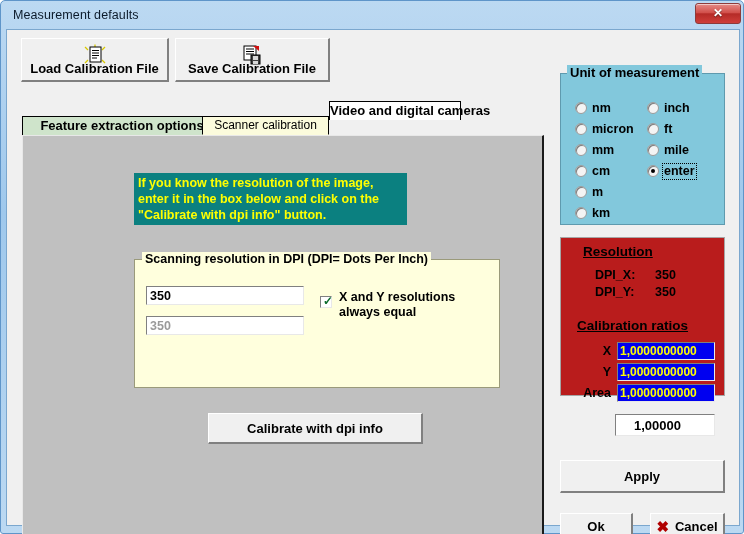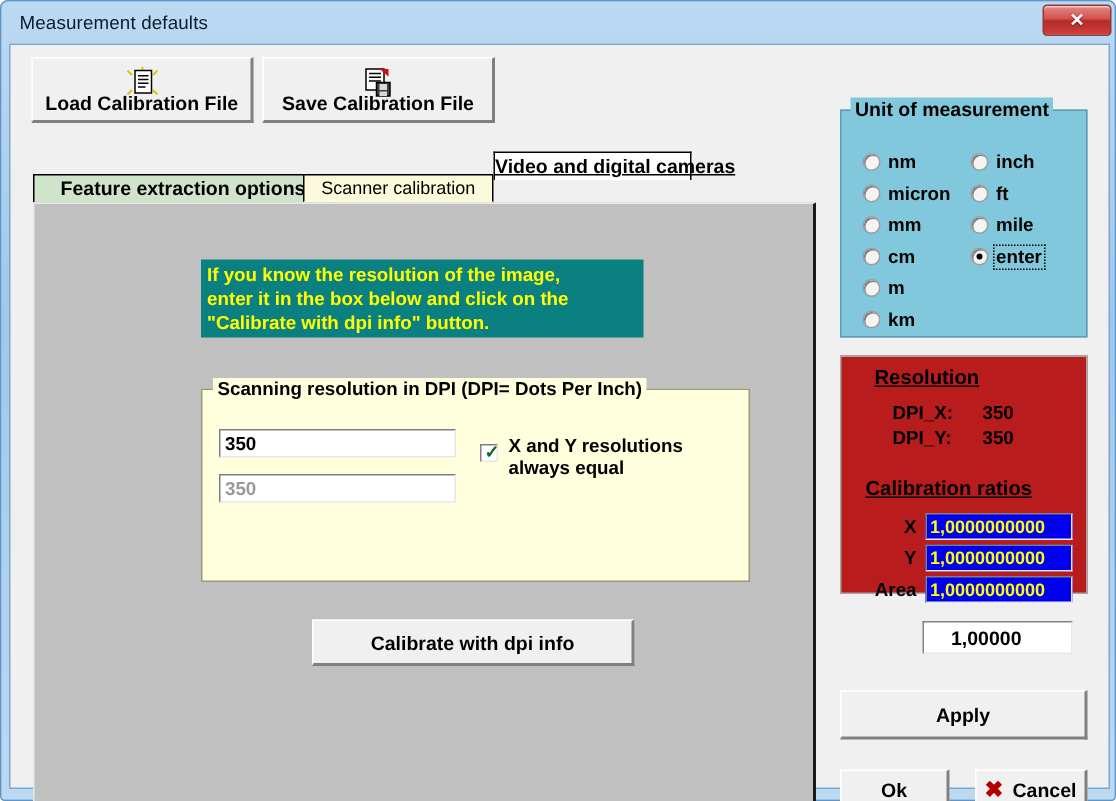--- a/index.html
+++ b/index.html
@@ -126,21 +126,21 @@
     border-top: 1px solid #e8e8e8;
     border-left: 1px solid #e8e8e8;
     border-right: 2px solid #1a1a1a;
     border-bottom: 2px solid #1a1a1a;
   }
 
   
   #info-box {
     position: absolute;
     left: 111px; top: 37px;
-    width: 295px; height: 52px;
+    width: 273px; height: 52px;
     background: #0b8080;
     padding: 2px 4px 0 4px;
     box-sizing: border-box;
   }
   #info-box div {
     font-size: 12.5px;
     font-weight: bold;
     color: #ffff00;
     line-height: 16px;
     white-space: nowrap;
@@ -461,21 +461,21 @@
       </svg>
       <div class="lbl">Save Calibration File</div>
     </div>
 
     <div class="tab" id="tab-0" style="left:15px; top:86px; width:200px;">
       <span>Feature extraction options</span>
     </div>
     <div class="tab" id="tab-1" style="left:195px; top:86px; width:127px;">
       <span>Scanner calibration</span>
     </div>
-    <div class="tab" id="tab-2" style="left:322px; top:71px; width:132px;text-decoration:underline;">
+    <div class="tab" id="tab-2" style="left:322px; top:71px; width:132px;">
       <span>Video and digital cameras</span>
     </div>
 
     <div id="tab-panel">
 
       <div id="info-box">
         <div>If you know the resolution of the image,</div>
         <div>enter it in the box below and click on the</div>
         <div>"Calibrate with dpi info" button.</div>
       </div>

